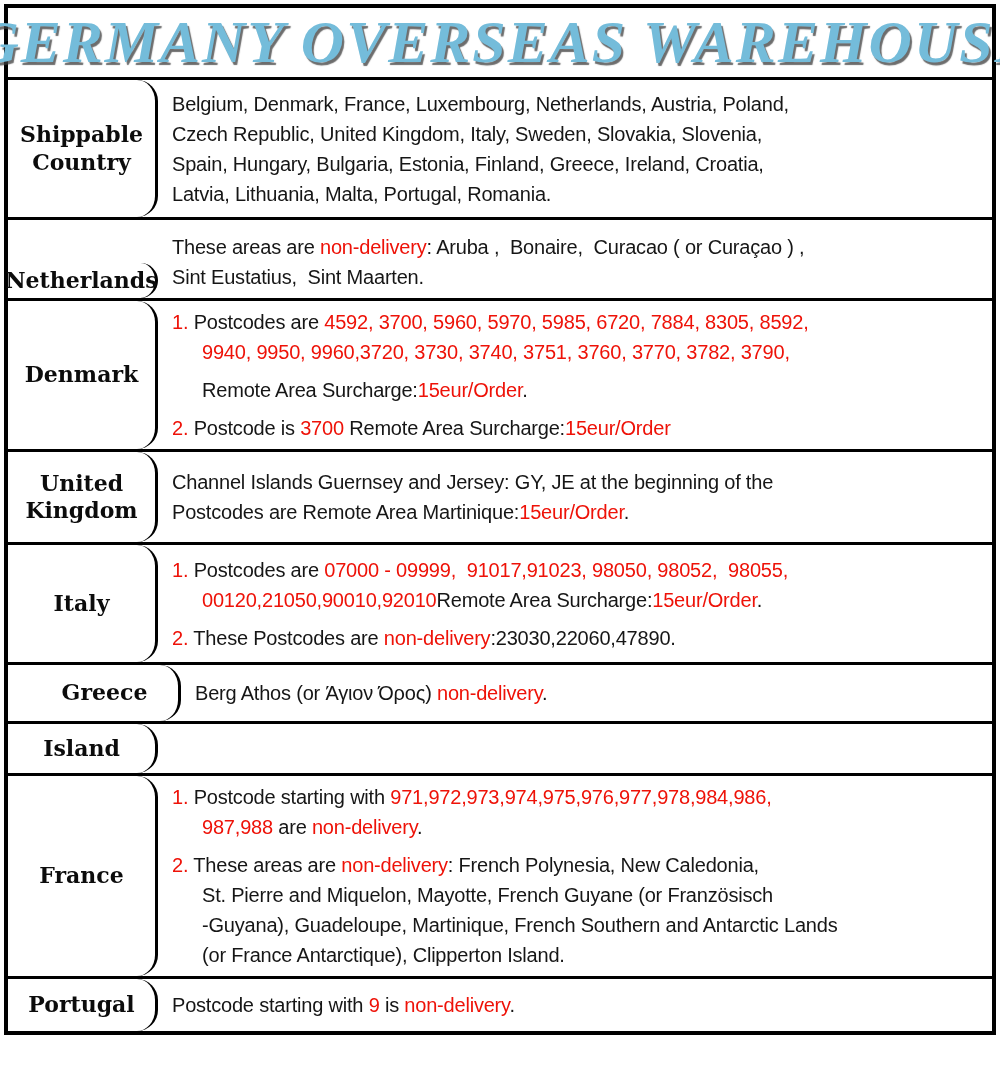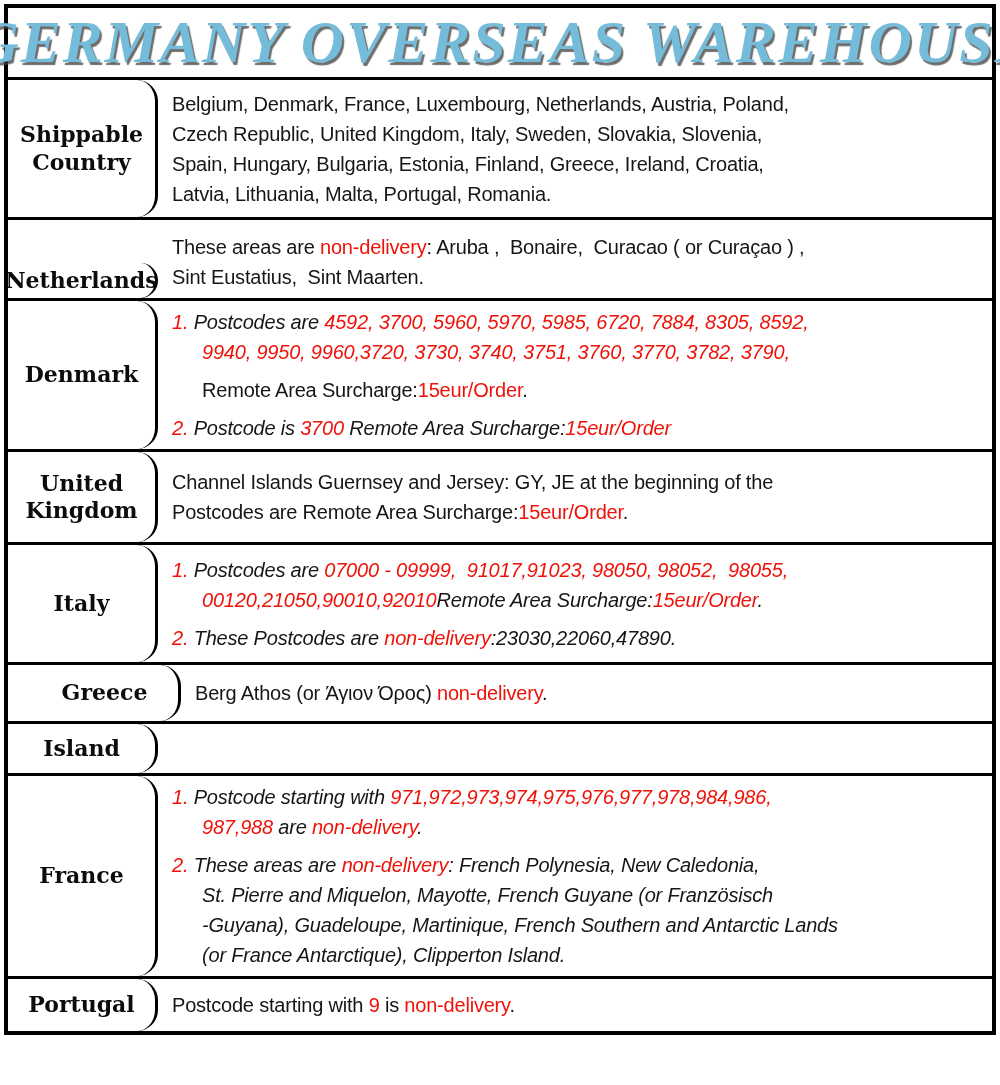--- a/index.html
+++ b/index.html
@@ -67,21 +67,21 @@
     justify-content:center;
     padding:6px 10px 6px 14px;
   }
   .para{
     white-space:pre-wrap;
     font-size:20px;
     line-height:30px;
     letter-spacing:-0.2px;
   }
   .para + .para{ margin-top:8px; }
-  .para.marked{ padding-left:30px; text-indent:-30px;font-style:italic; }
+  .para.marked{ padding-left:30px; text-indent:-30px; }
   .para.cont{ padding-left:30px; }
   .red{ color:var(--red); }
   .marker{ color:var(--red); }
 </style>
 </head>
 <body>
 
 <div class="tbl">
   <div class="row title-row">
     <div class="title-text">GERMANY OVERSEAS WAREHOUSE</div>
@@ -109,21 +109,21 @@
           <div class="para marked"><span class="marker">1.</span> <span class="">Postcodes are </span><span class="red">4592, 3700, 5960, 5970, 5985, 6720, 7884, 8305, 8592,
 9940, 9950, 9960,3720, 3730, 3740, 3751, 3760, 3770, 3782, 3790,</span></div>
           <div class="para cont"><span class="">Remote Area Surcharge:</span><span class="red">15eur/Order</span><span class="">.</span></div>
           <div class="para marked"><span class="marker">2.</span> <span class="">Postcode is </span><span class="red">3700</span><span class=""> Remote Area Surcharge:</span><span class="red">15eur/Order</span></div>
         </div>
       </div>
       <div class="row" style="min-height: 93px;">
         <div class="label-cell">United Kingdom</div>
         <div class="content-cell">
           <div class="para"><span class="">Channel Islands Guernsey and Jersey: GY, JE at the beginning of the
-Postcodes are Remote Area Surcharge:</span><span class="red">15eur/Order</span><span class="">.</span></div>
+Postcodes are Remote Area Martinique:</span><span class="red">15eur/Order</span><span class="">.</span></div>
         </div>
       </div>
       <div class="row" style="min-height: 120px;">
         <div class="label-cell">Italy</div>
         <div class="content-cell">
           <div class="para marked"><span class="marker">1.</span> <span class="">Postcodes are </span><span class="red">07000 - 09999,  91017,91023, 98050, 98052,  98055,
 00120,21050,90010,92010</span><span class="">Remote Area Surcharge:</span><span class="red">15eur/Order</span><span class="">.</span></div>
           <div class="para marked"><span class="marker">2.</span> <span class="">These Postcodes are </span><span class="red">non-delivery</span><span class="">:23030,22060,47890.</span></div>
         </div>
       </div>

